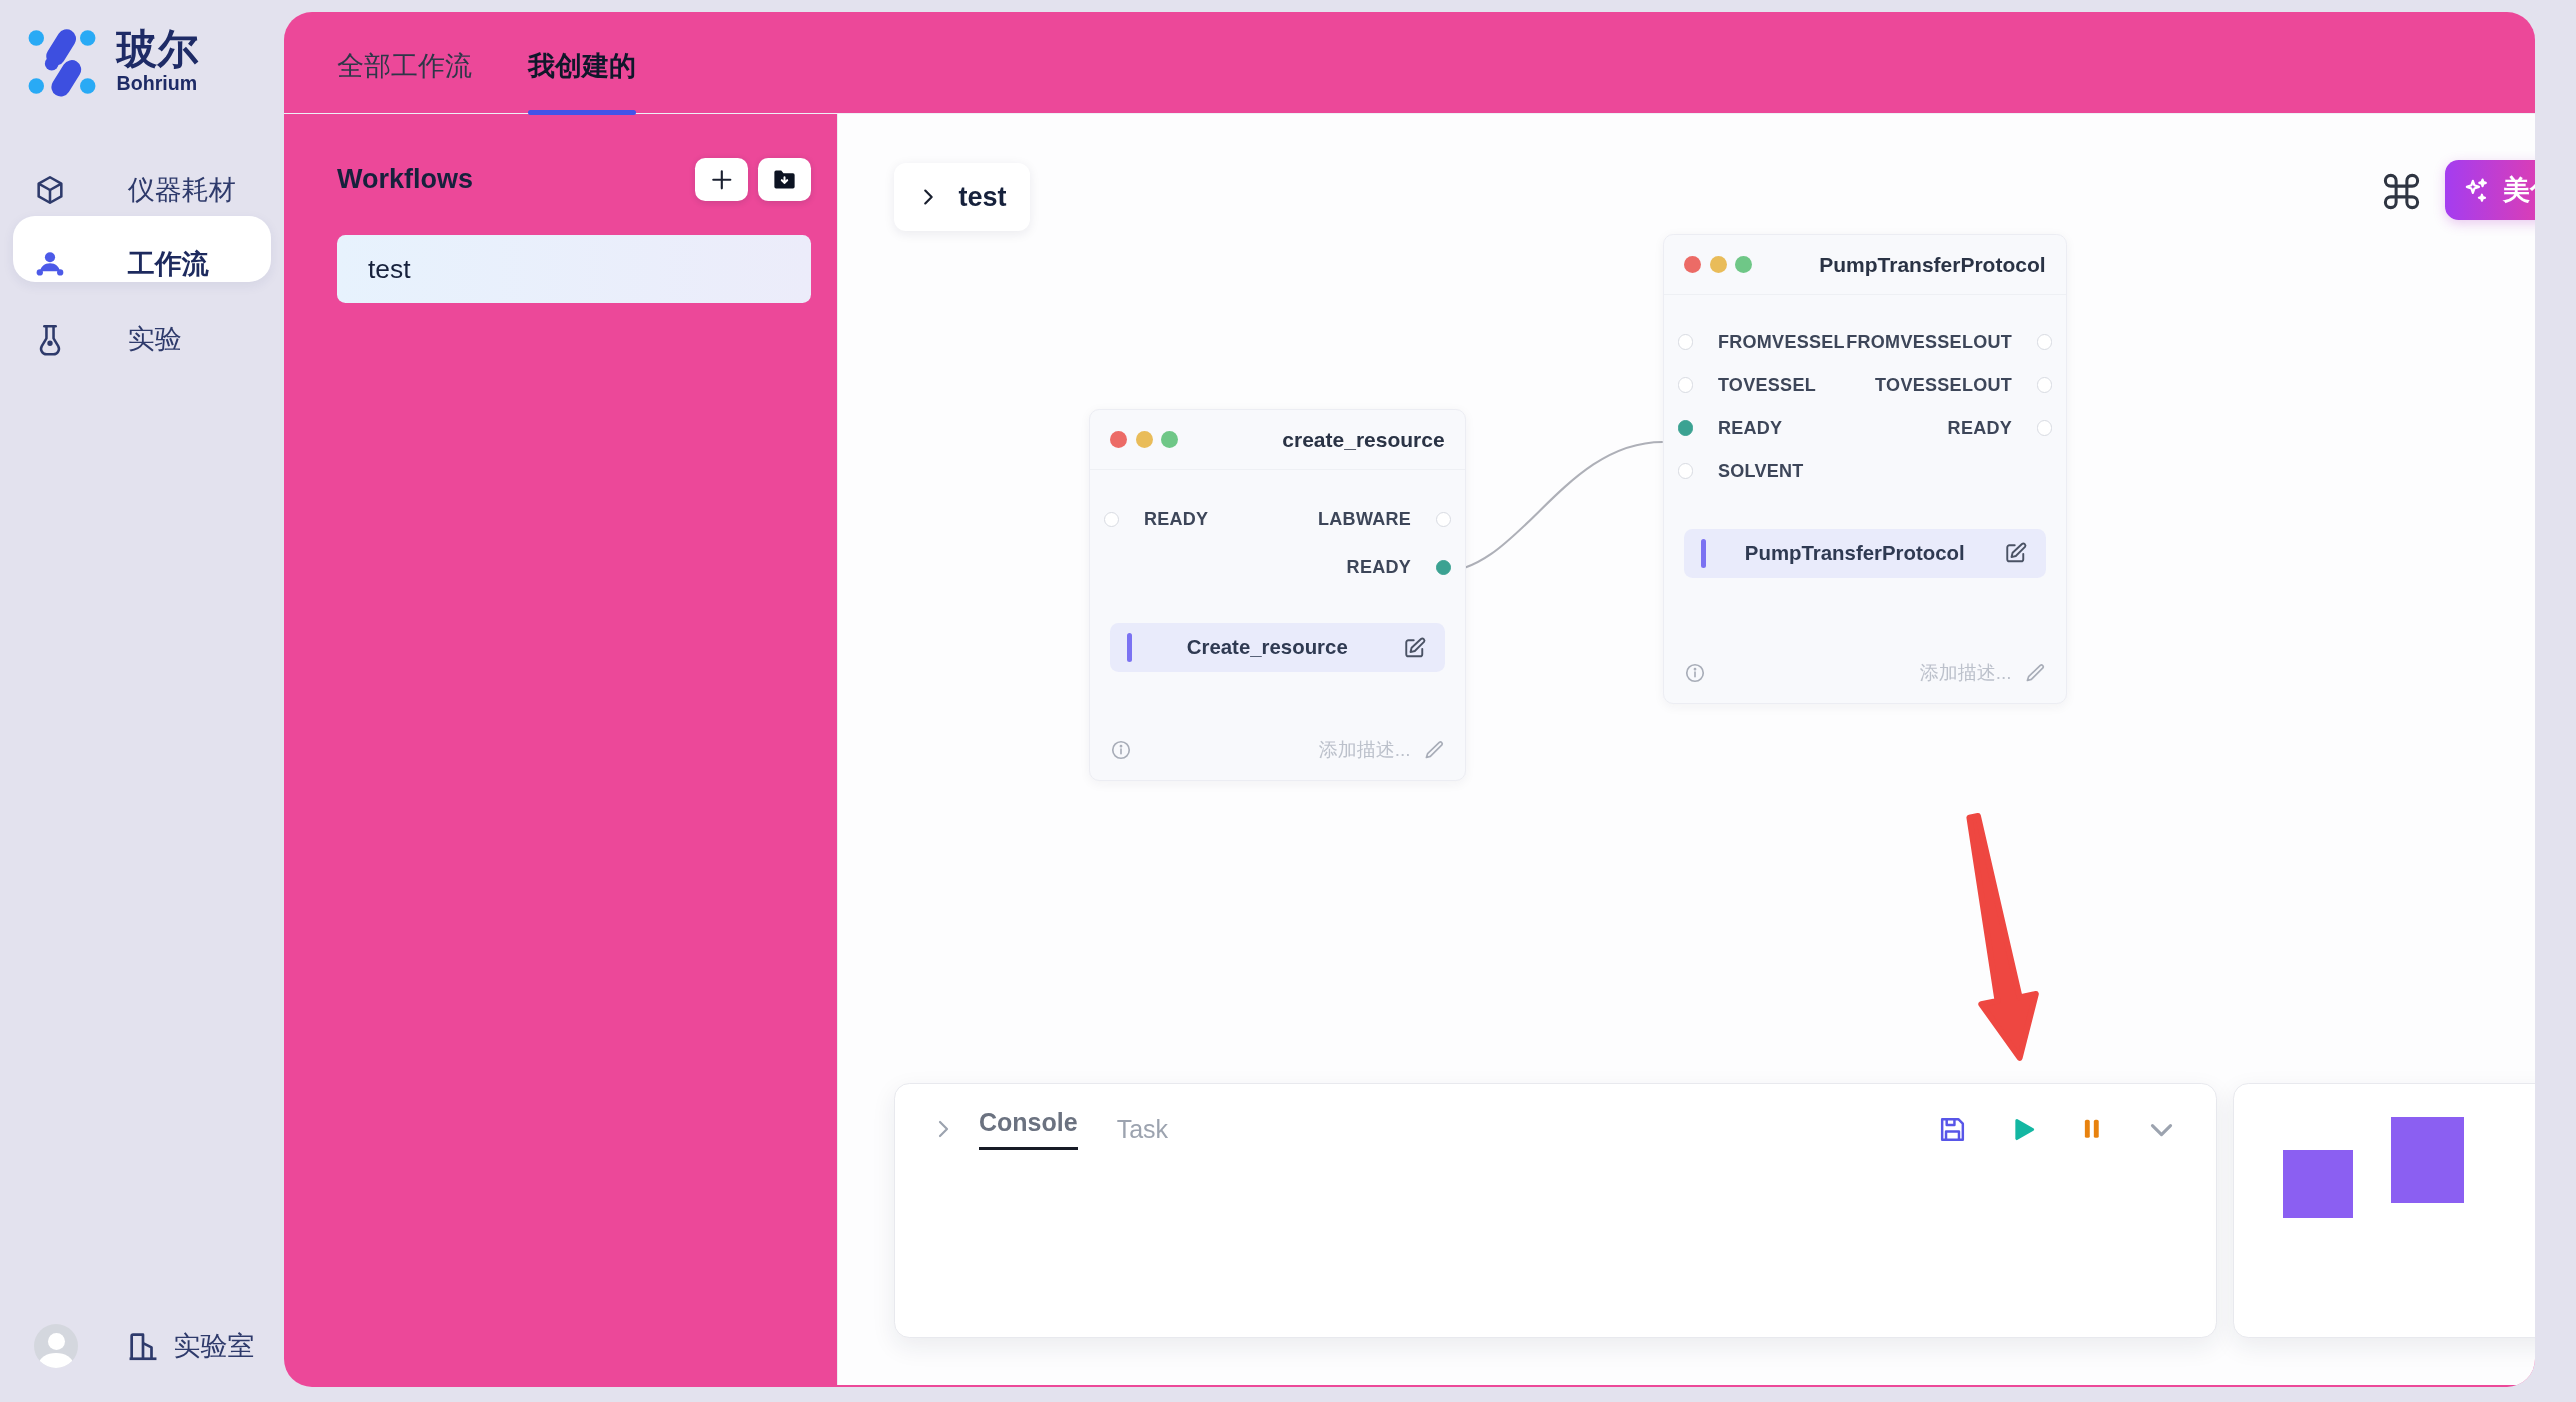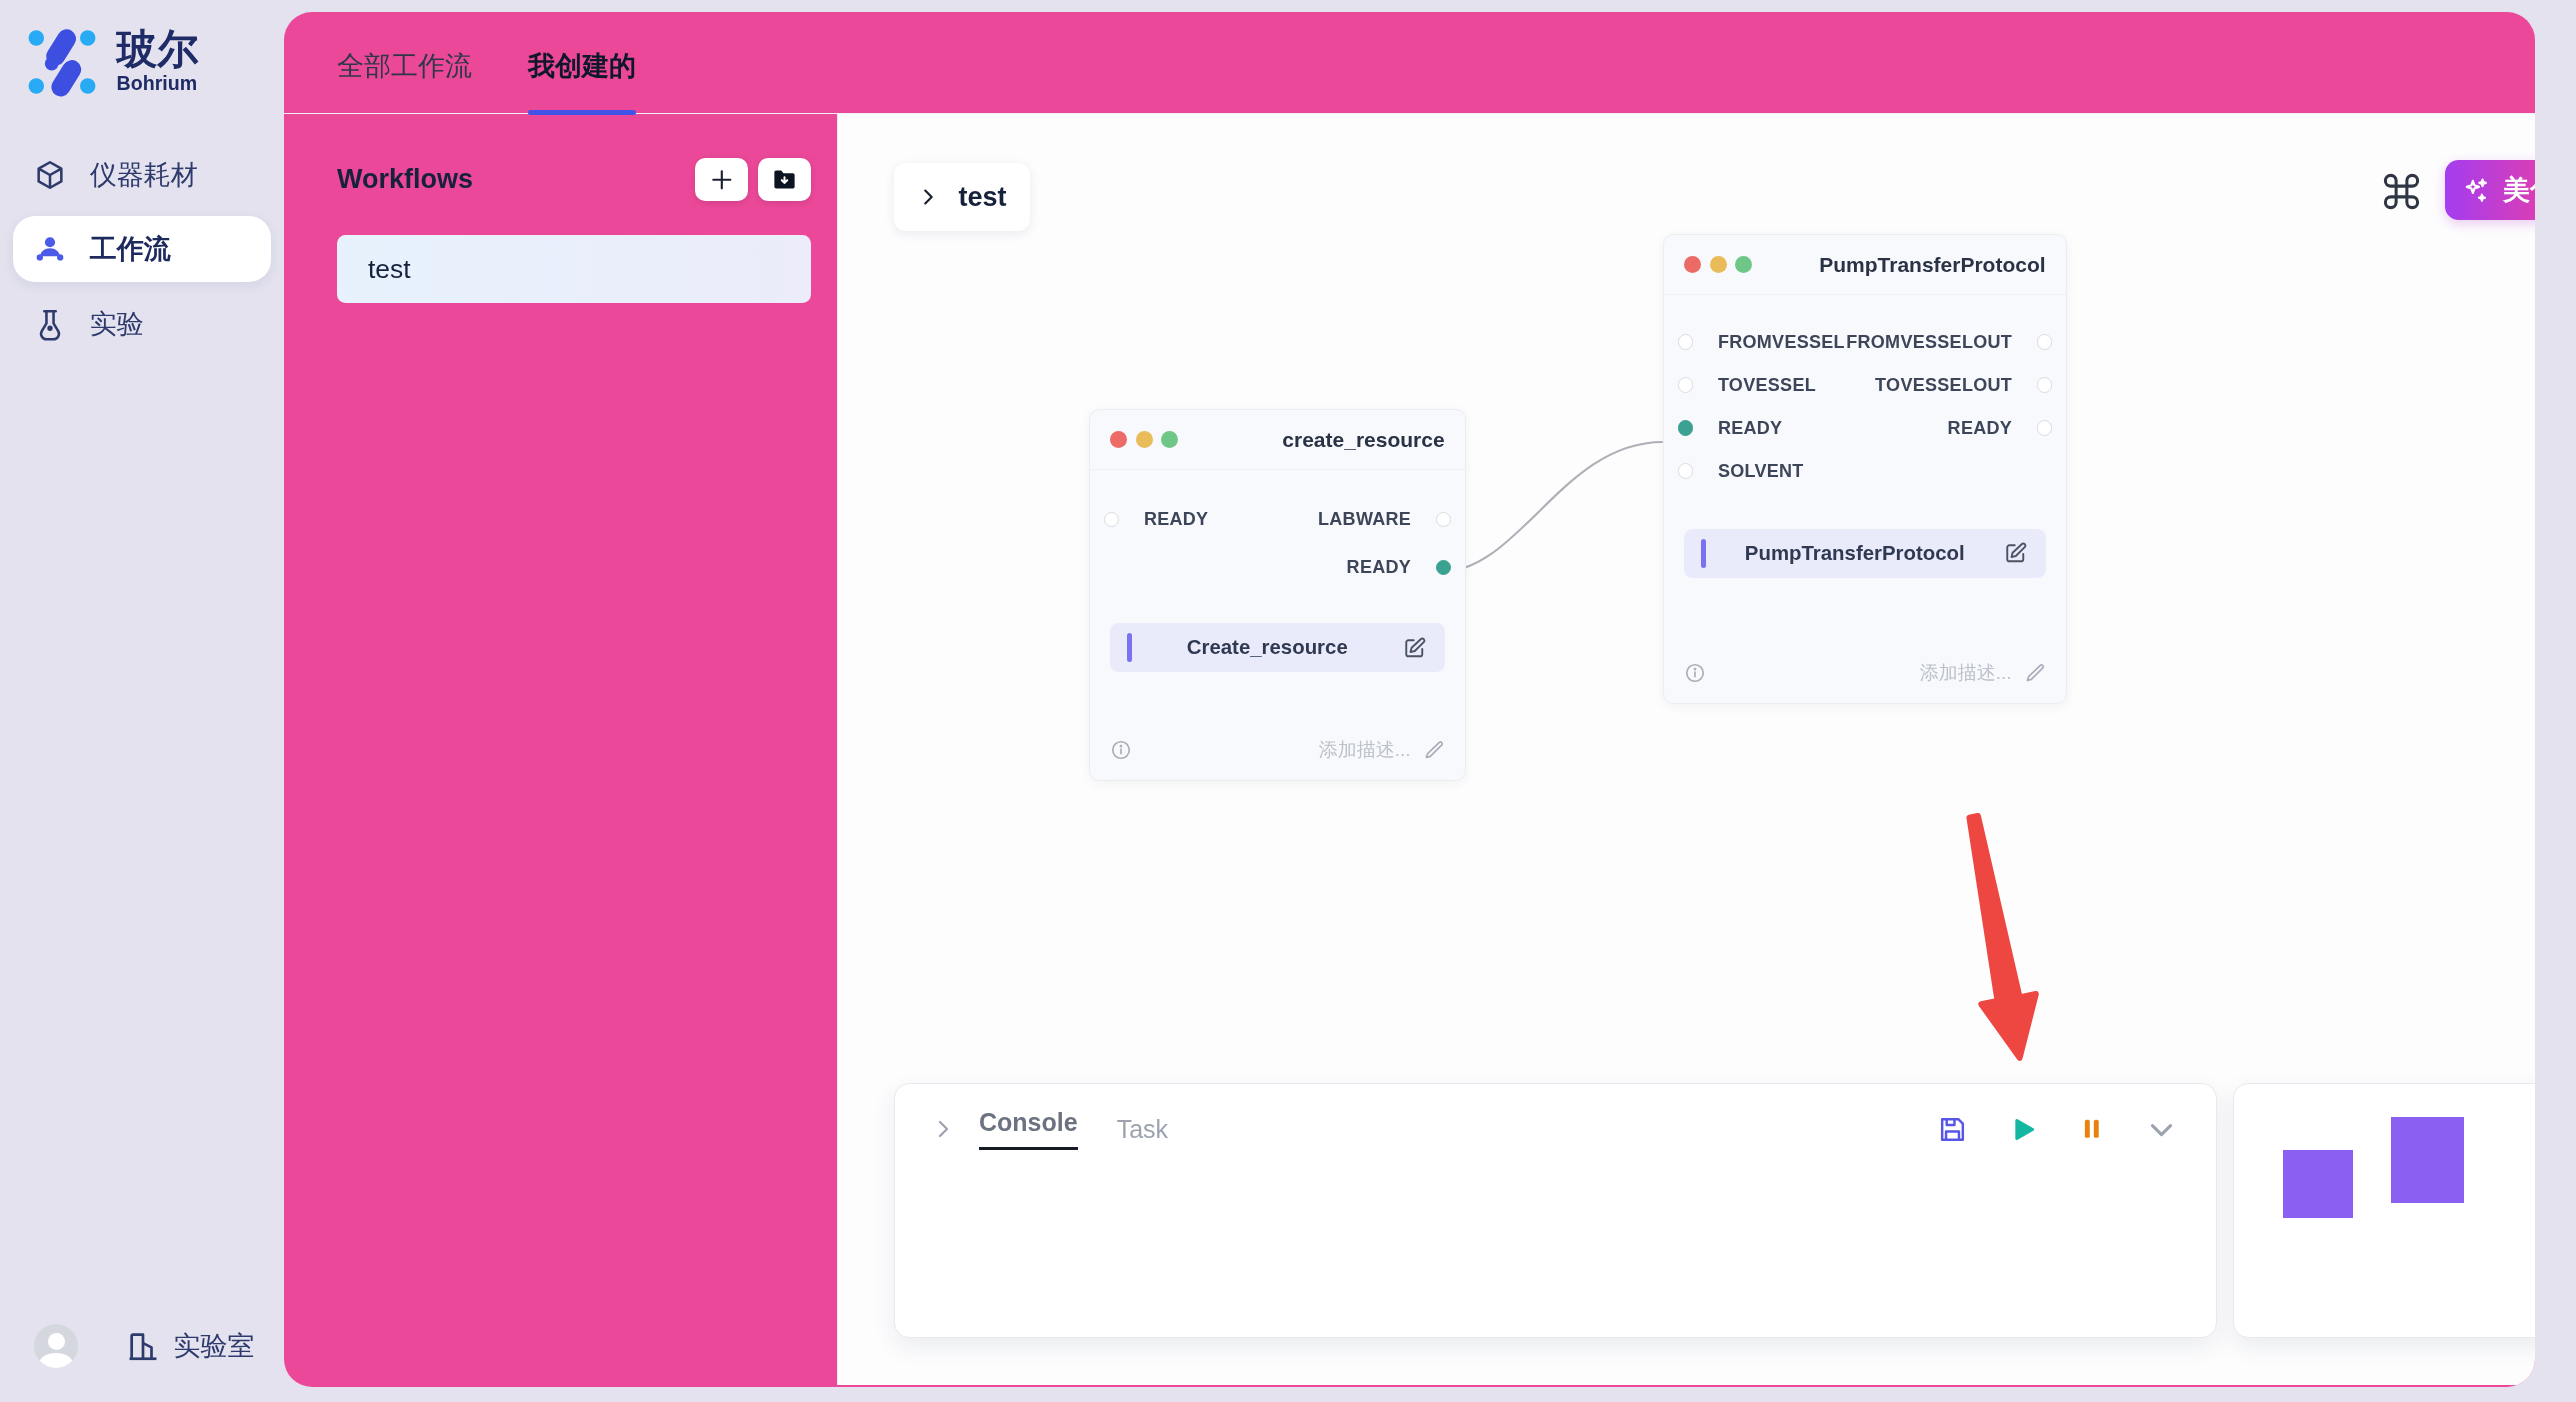--- a/index.html
+++ b/index.html
@@ -7,21 +7,21 @@
   body { background:#e3e2ee; position:relative; overflow:hidden; }
 
   
   .sidebar { position:absolute; left:0; top:0; width:284px; height:1402px; background:#e3e2ee; }
   .logo-row { display:flex; align-items:center; padding:25.6px 0 0 25.6px; }
   .logo-mark { width:72px; height:72px; flex:0 0 auto; }
   .logo-text { margin-left:19px; }
   .logo-title { font-size:41px; font-weight:bold; color:#1e2b66; line-height:1.05; }
   .logo-sub { font-size:19.6px; font-weight:bold; color:#1e2b66; margin-top:1.7px; }
   .nav { margin-top:44px; }
-  .nav-item { position:relative; height:66px; margin:8.5px 12.8px; display:flex; align-items:center; padding-left:19px; border-radius:22px; cursor:pointer; }
+  .nav-item { position:relative; height:66px; margin:8.5px 12.8px; display:flex; align-items:flex-end; padding-left:19px; border-radius:22px; cursor:pointer;gap:38px; }
   .nav-item .nicon { width:36px; height:36px; display:flex; align-items:center; justify-content:center; }
   .nav-item .nlabel { margin-left:22px; font-size:27px; color:#2e3a6b; font-weight:500; }
   .nav-item.active { background:#ffffff; box-shadow:0 3.4px 12px rgba(40,48,110,0.08); }
   .nav-item.active .nlabel { font-weight:bold; color:#1d2a5e; }
   .side-footer { position:absolute; left:0; bottom:34px; width:284px; display:flex; align-items:center; padding-left:34px; }
   .avatar { width:44px; height:44px; border-radius:50%; background:#d4d7de; overflow:hidden; position:relative; flex:0 0 auto; }
   .avatar .head { position:absolute; left:13.6px; top:8.5px; width:17px; height:17px; border-radius:50%; background:#ffffff; }
   .avatar .bodyb { position:absolute; left:5.1px; top:29px; width:34px; height:22px; border-radius:50% 50% 0 0; background:#ffffff; }
   .lab-switch { display:flex; align-items:center; margin-left:48px; cursor:pointer; }
   .lab-switch .blabel { font-size:27px; color:#2e3a6b; font-weight:500; margin-left:13.6px; }

